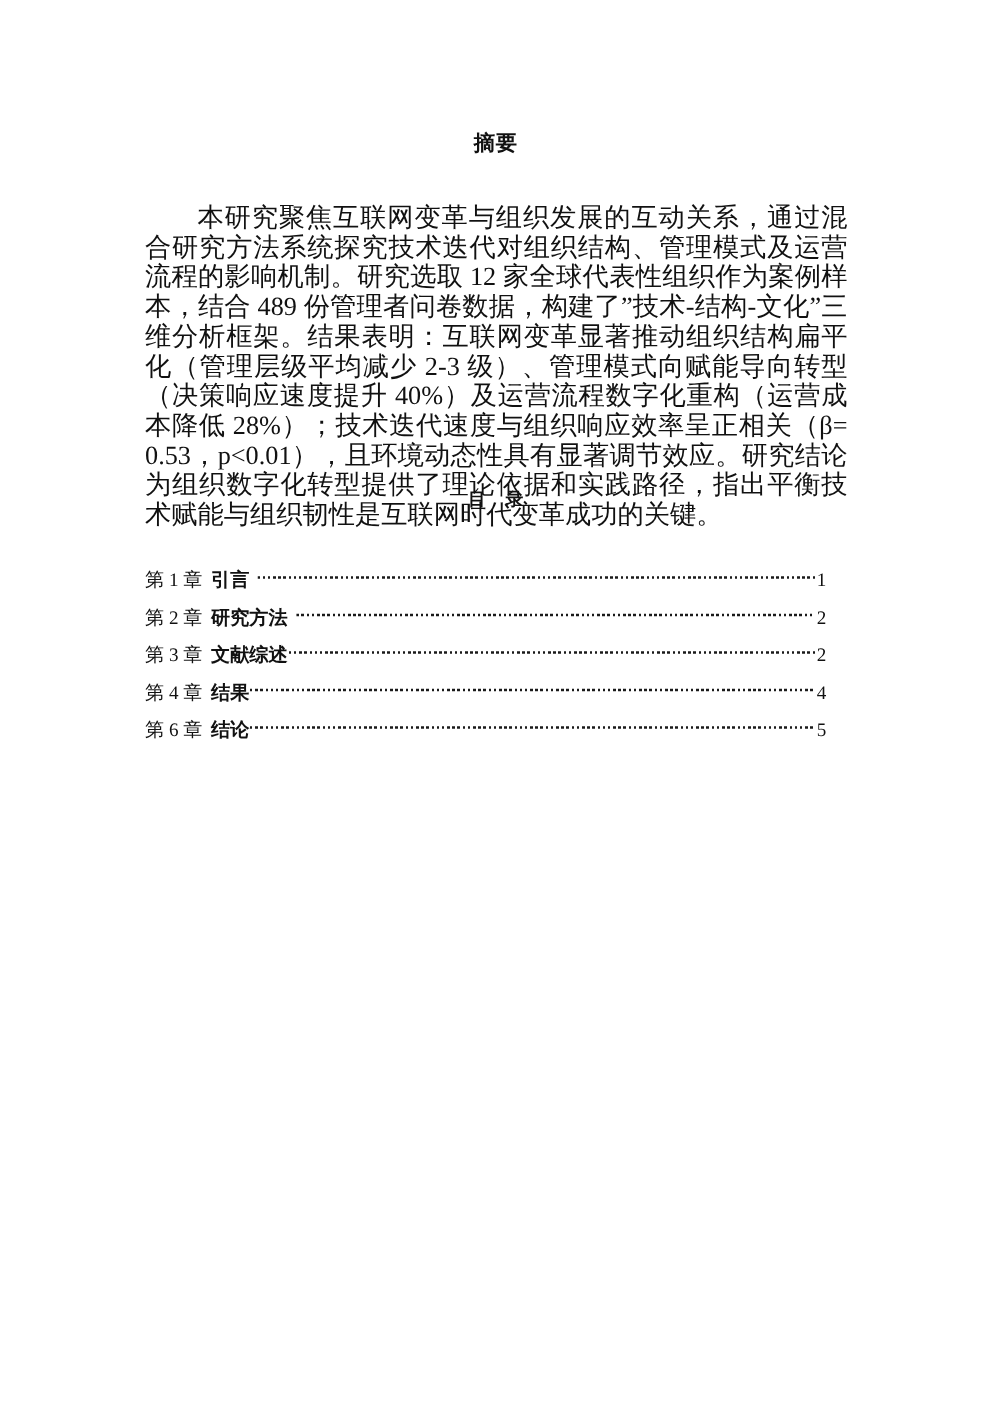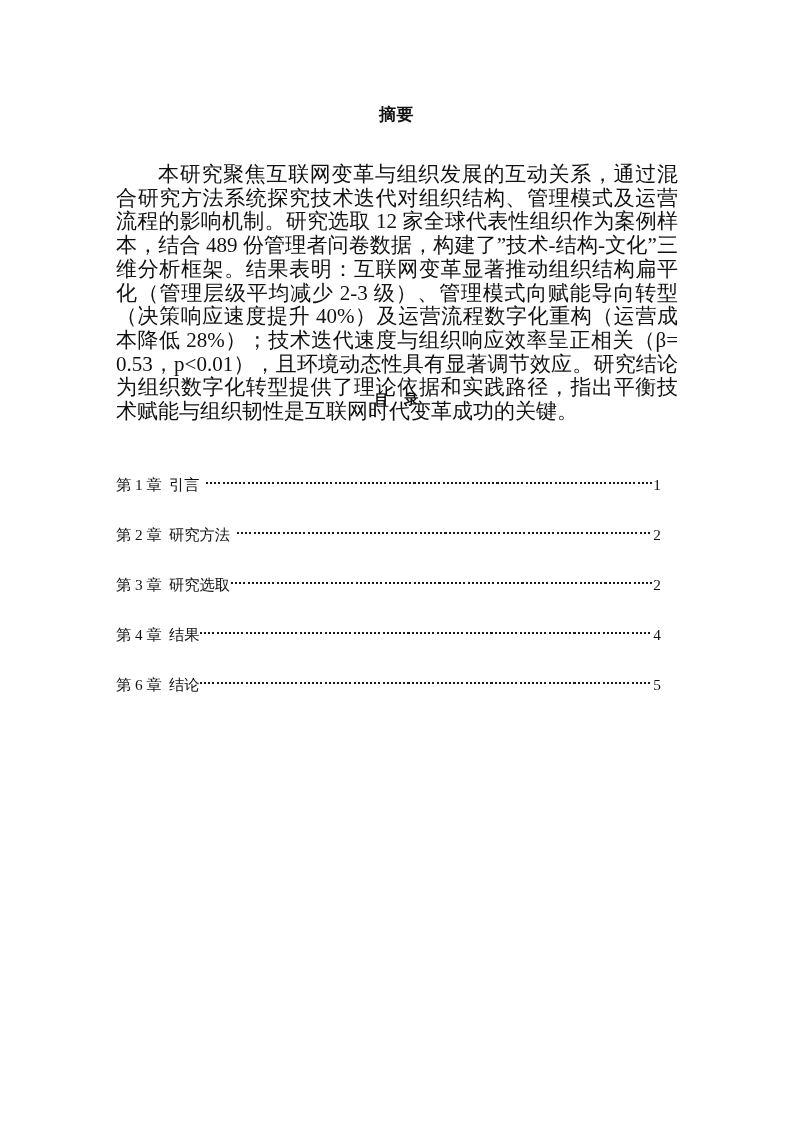--- a/index.html
+++ b/index.html
@@ -75,30 +75,30 @@
     width: 545px;
   }
 
   .toc-row {
     display: flex;
     align-items: baseline;
     font-size: 15.3px;
     height: 30px;
     line-height: 30px;
     white-space: nowrap;
-    margin-top: 20px;
   }
 
   .toc-chapter {
     flex: 0 0 auto;
   }
 
   .toc-label {
     flex: 0 0 auto;
     padding-left: 7px;
+    font-weight: bold;
   }
 
   .toc-leader {
     flex: 1 1 auto;
     overflow: hidden;
     margin: 0 0 0 1px;
     position: relative;
     height: 1em;
   }
   .toc-leader::before {
@@ -147,21 +147,21 @@
         <span class="toc-page">1</span>
       </div>
       <div class="toc-row spaced">
         <span class="toc-chapter">第 2 章</span>
         <span class="toc-label">研究方法</span>
         <span class="toc-leader"></span>
         <span class="toc-page">2</span>
       </div>
       <div class="toc-row">
         <span class="toc-chapter">第 3 章</span>
-        <span class="toc-label">研究选取</span>
+        <span class="toc-label">文献综述</span>
         <span class="toc-leader"></span>
         <span class="toc-page">2</span>
       </div>
       <div class="toc-row">
         <span class="toc-chapter">第 4 章</span>
         <span class="toc-label">结果</span>
         <span class="toc-leader"></span>
         <span class="toc-page">4</span>
       </div>
       <div class="toc-row">

